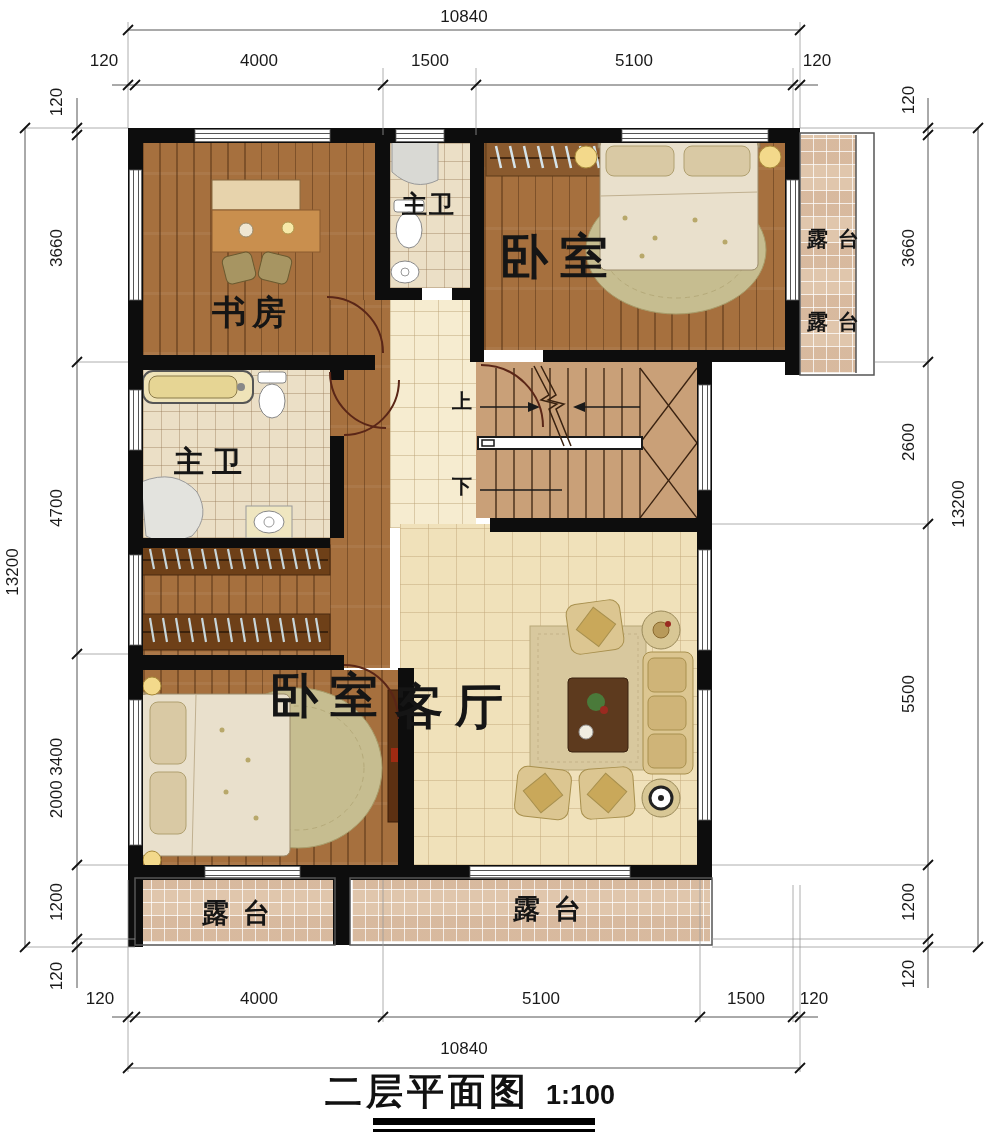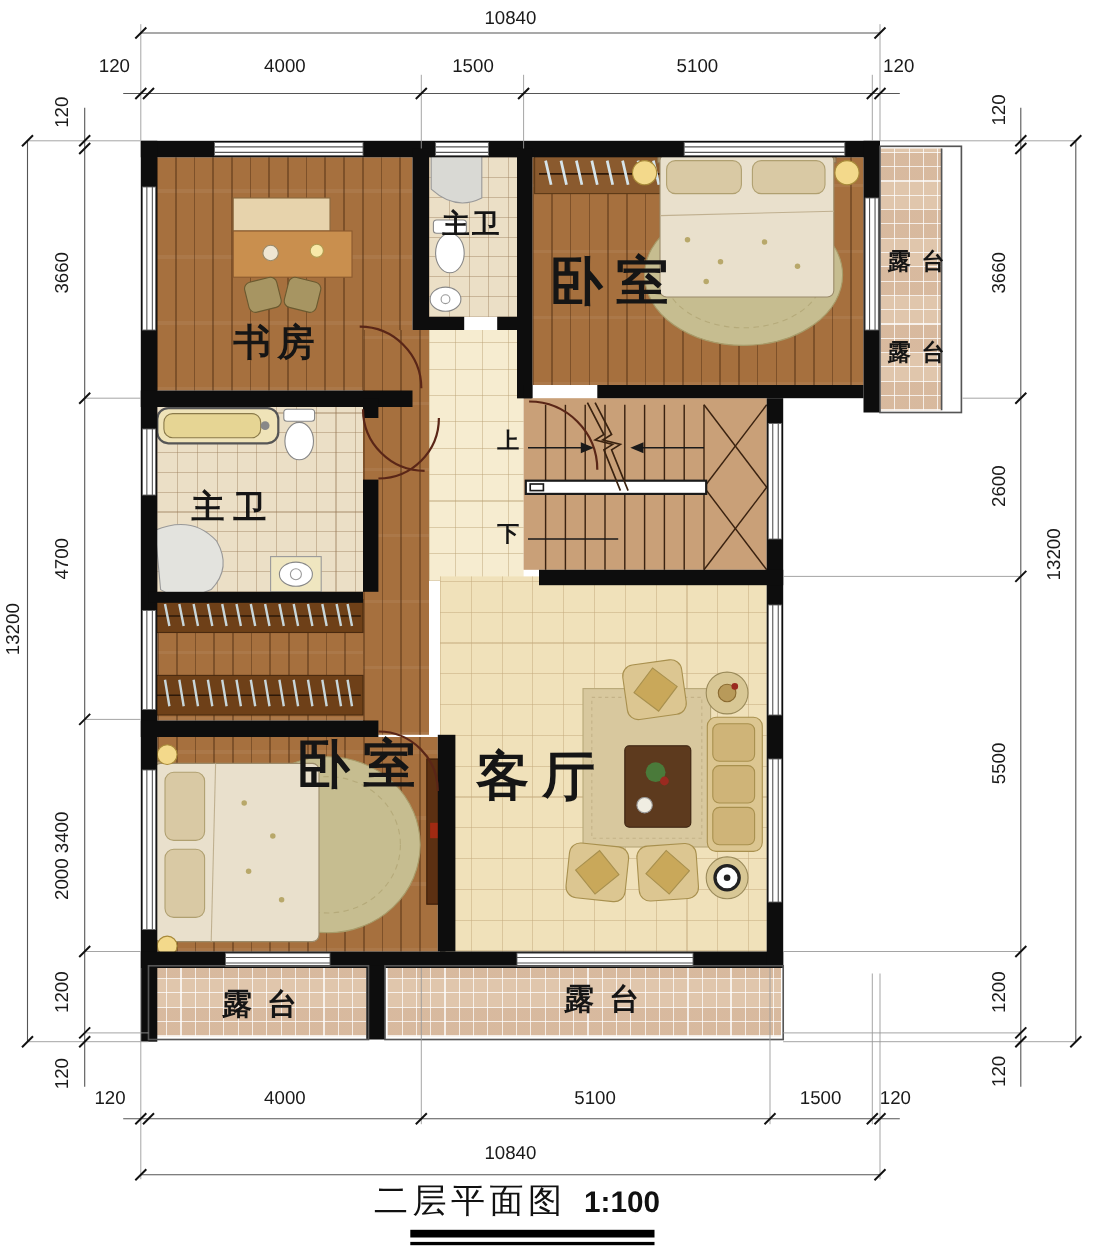--- a/index.html
+++ b/index.html
@@ -28,21 +28,21 @@
   .rot{transform:translate(-50%,-50%) rotate(-90deg);}
   .dim{font-weight:normal;font-size:17px;color:#1a1a1a;}
   .t34{font-size:48px;letter-spacing:12px;}
   .t30{font-size:30px;letter-spacing:8px;}
   .t27{font-size:27px;letter-spacing:14px;}
   .t25{font-size:25px;letter-spacing:2px;}
   .t21{font-size:21px;letter-spacing:10px;}
   .t20{font-size:20px;}
   .title-row{position:absolute;left:470px;top:1092px;transform:translate(-50%,-50%);
              display:flex;gap:16px;align-items:baseline;color:#111;}
-  .title-main{font-size:31px;font-weight:normal;letter-spacing:4px;}
+  .title-main{font-size:37px;font-weight:bold;letter-spacing:4px;}
   .title-scale{font-size:27px;font-weight:bold;text-align:right;}
   .bar{position:absolute;background:#000;}
 </style>
 </head>
 <body>
 
 <div id="stage">
 
   <div class="floor wood" style="left:142px;top:143px;width:233px;height:212px;"></div>
   <div class="floor tile-bath" style="left:390px;top:143px;width:80px;height:145px;"></div>
@@ -368,21 +368,21 @@
     </g>
   </svg>
 
   <div class="lbl t34" style="left:252px;top:312px;font-size:34px;letter-spacing:6px;">书房</div>
   <div class="lbl t25" style="left:429px;top:204px;">主卫</div>
   <div class="lbl t34" style="left:560px;top:257px;">卧室</div>
   <div class="lbl t21 rot-none" style="left:838px;top:238px;">露台</div>
   <div class="lbl t21" style="left:838px;top:321px;">露台</div>
   <div class="lbl t30" style="left:212px;top:462px;">主卫</div>
   <div class="lbl t34" style="left:330px;top:696px;">卧室</div>
-  <div class="lbl t34" style="left:493px;top:707px;">客厅</div>
+  <div class="lbl t34" style="left:455px;top:707px;">客厅</div>
   <div class="lbl t27" style="left:243px;top:913px;">露台</div>
   <div class="lbl t27" style="left:554px;top:909px;">露台</div>
   <div class="lbl t20" style="left:462px;top:401px;">上</div>
   <div class="lbl t20" style="left:462px;top:486px;">下</div>
 
   <div class="lbl dim" style="left:464px;top:16px;">10840</div>
   <div class="lbl dim" style="left:104px;top:60px;">120</div>
   <div class="lbl dim" style="left:259px;top:60px;">4000</div>
   <div class="lbl dim" style="left:430px;top:60px;">1500</div>
   <div class="lbl dim" style="left:634px;top:60px;">5100</div>

